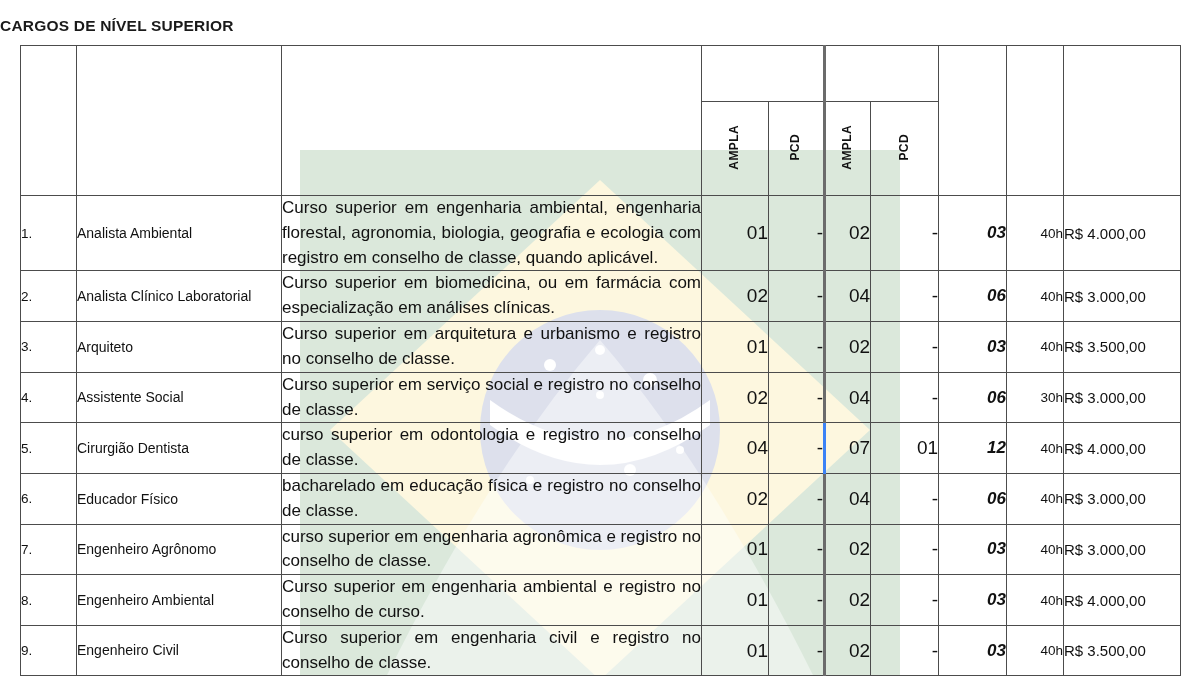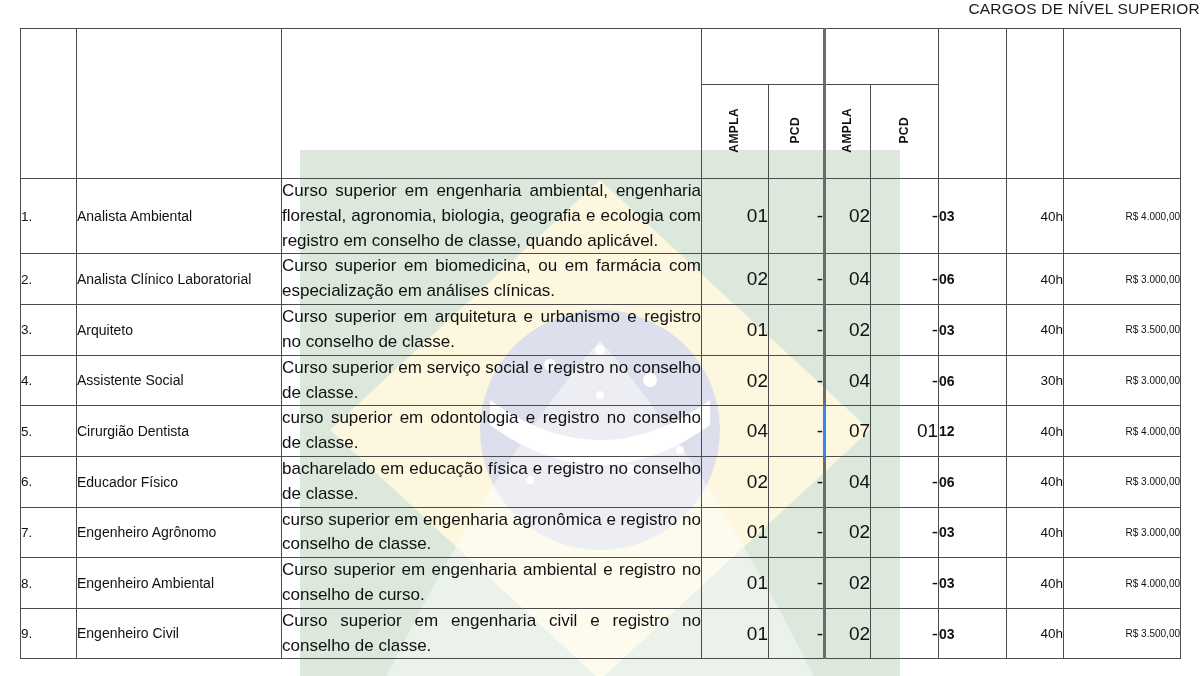--- a/index.html
+++ b/index.html
@@ -29,25 +29,26 @@
     height: 560px;
     pointer-events: none;
     z-index: 0;
     opacity: 0.17;
   }
 
   
   #doc-title {
     position: relative;
     z-index: 2;
-    text-align: right;
+    text-align: left;
     font-size: 15.5px;
-    font-weight: normal;
+    font-weight: bold;
     color: #1a1a1a;
     letter-spacing: 0.2px;
+    padding-top: 17px;
     padding-bottom: 10px;
   }
 
   
   #table-wrap {
     position: relative;
     z-index: 2;
     margin: 0 auto;
     width: 1160px;
   }
@@ -118,31 +119,32 @@
     padding: 6px 9px 6px 10px;
     font-size: 17px;
     line-height: 1.46;
     hyphens: none;
   }
   .c-num {
     text-align: right;
     font-size: 19px;
   }
   .c-total {
-    text-align: left;
-    font-size: 14px;
+    text-align: right;
+    font-size: 17px;
     font-weight: bold;
+    font-style: italic;
   }
   .c-ch {
     text-align: right;
     font-size: 13.5px;
   }
   .c-venc {
-    text-align: right;
-    font-size: 10px;
+    text-align: left;
+    font-size: 15px;
   }
 
   tr.datarow { height: 50px; }
   tr.datarow.tall { height: 72px; }
 </style>
 </head>
 <body>
 
 <div id="page">
 

